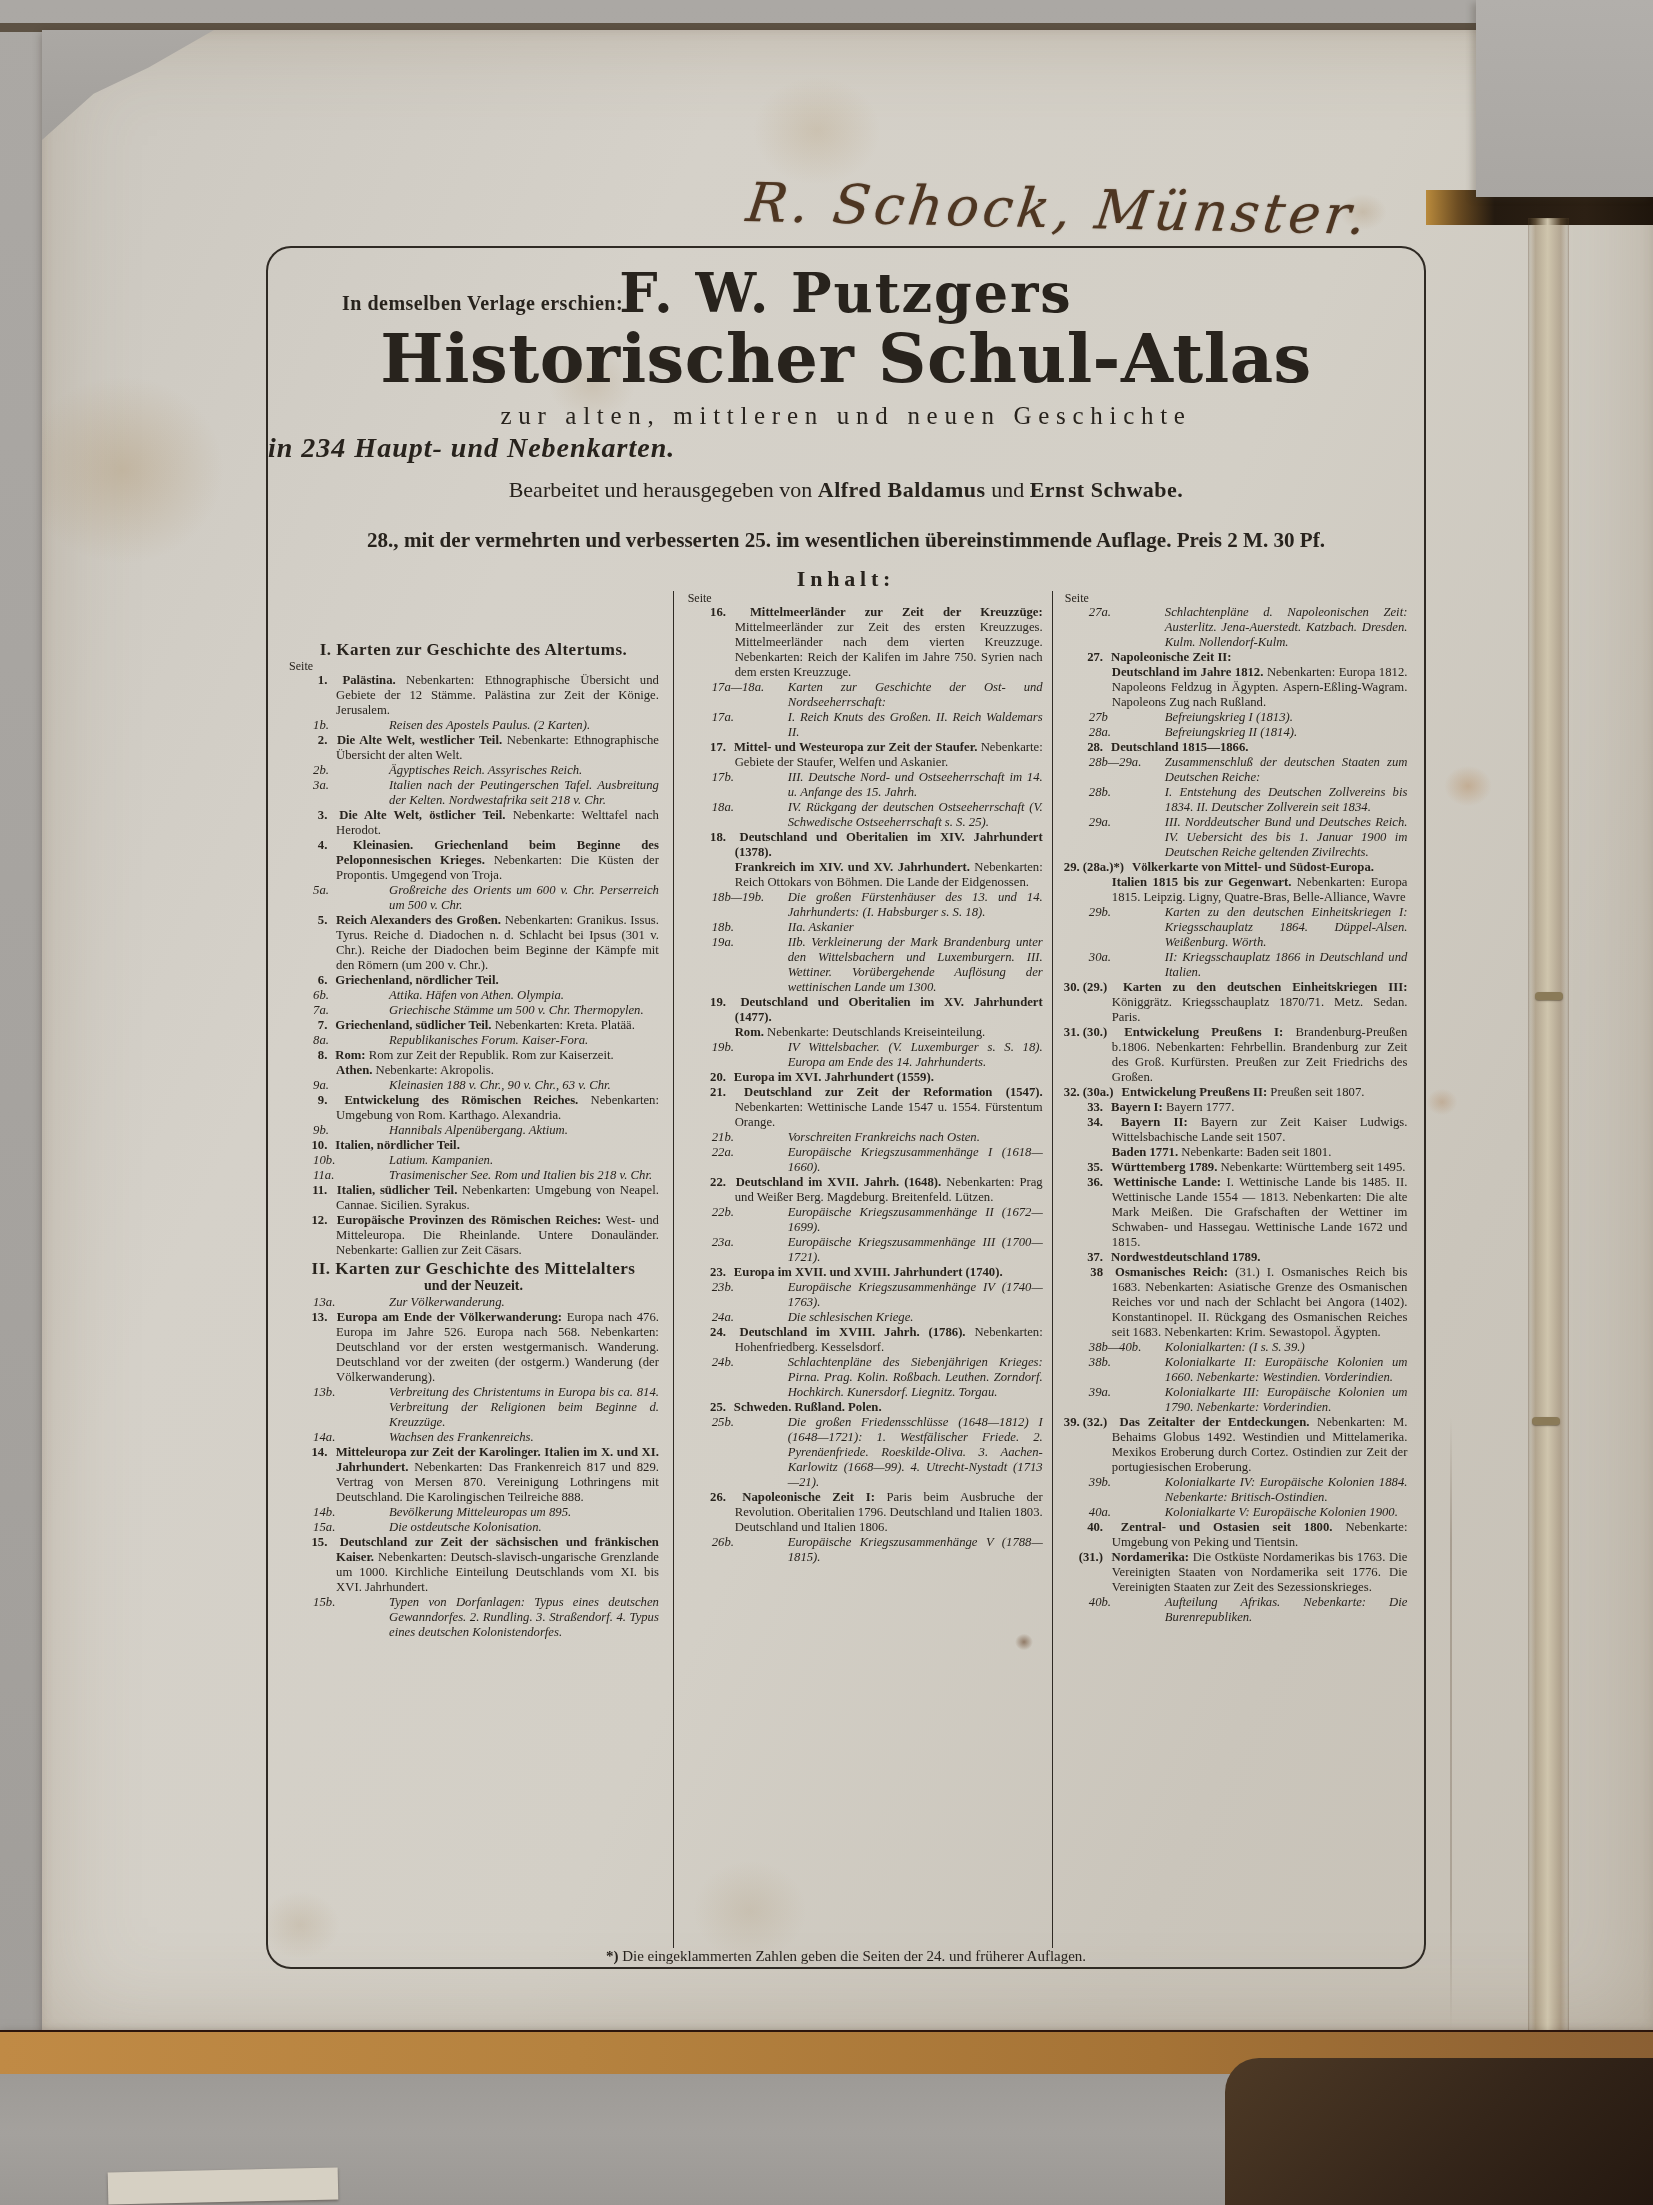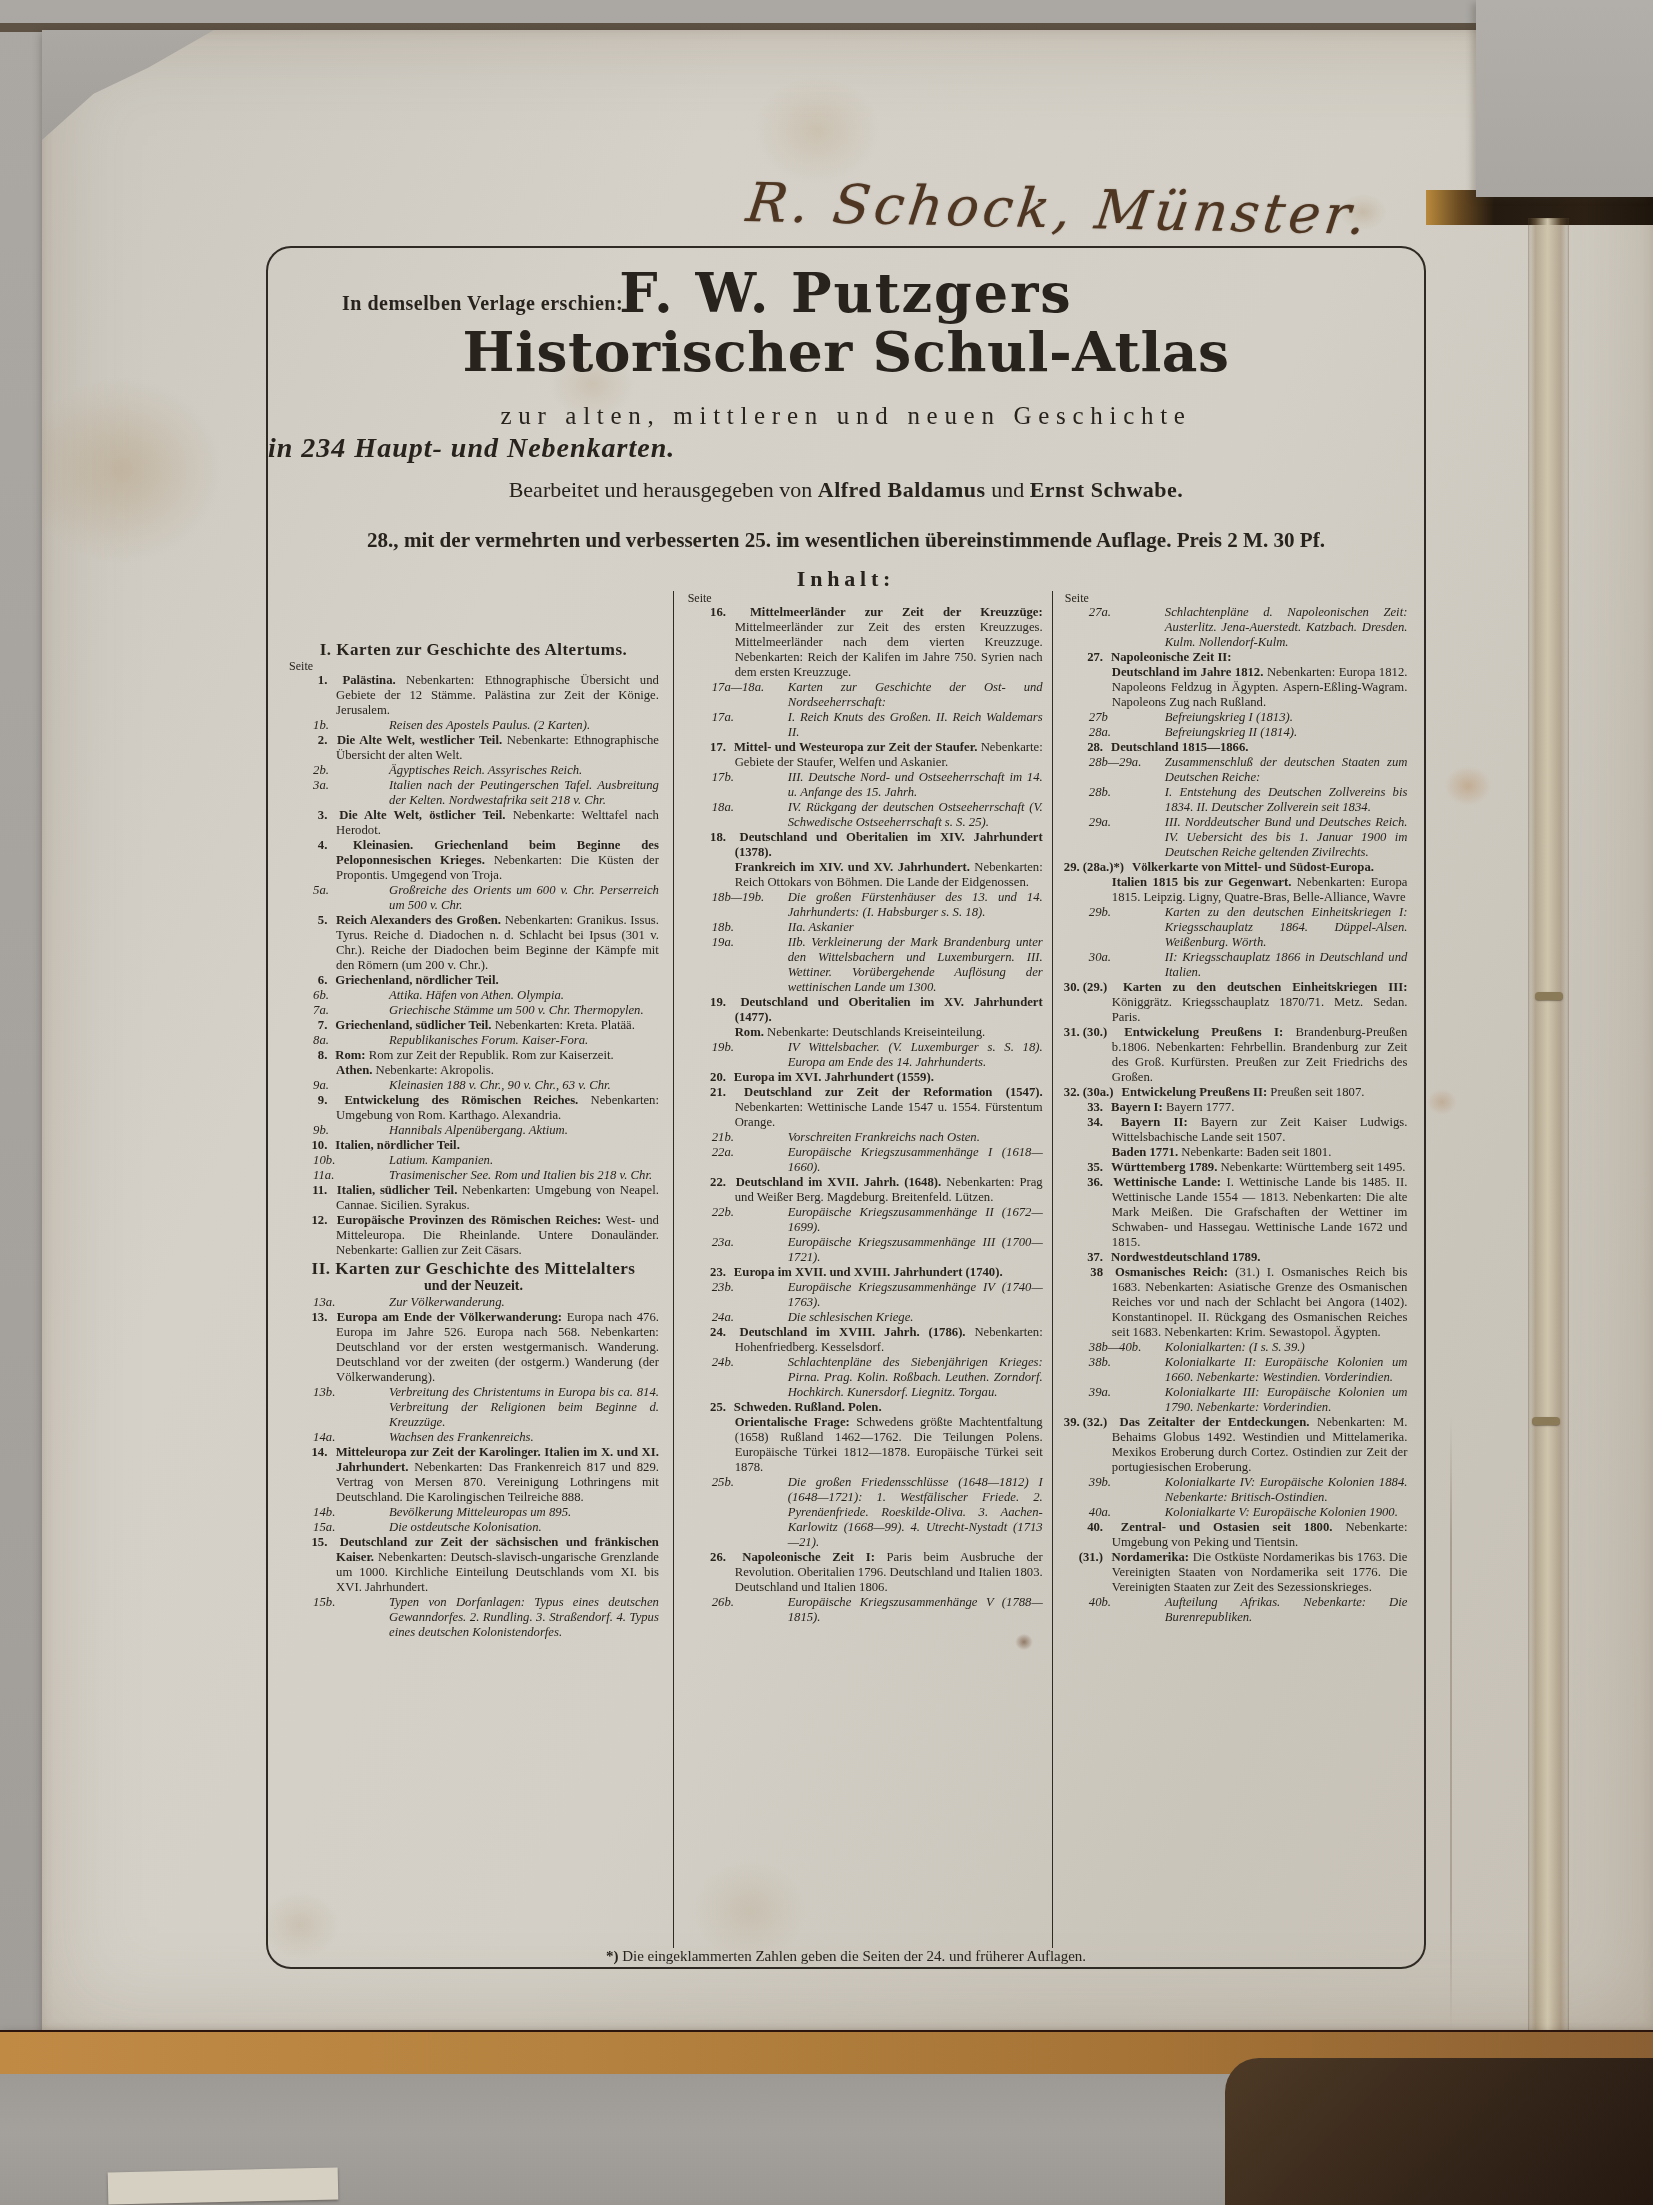--- a/index.html
+++ b/index.html
@@ -55,21 +55,21 @@
       letter-spacing:3.8px;transform:rotate(1.2deg) skewX(-6deg);
       text-shadow:0 0 1.4px rgba(78,54,34,.45);white-space:nowrap;}
 
   
   .frame{position:absolute;left:266px;top:246px;width:1160px;height:1723px;
          border:2.9px solid #2f2a24;border-radius:25px;box-sizing:border-box;color:#28231d;}
   .pub-note{position:absolute;left:37px;top:44px;font-size:20px;font-weight:bold;letter-spacing:0.5px;margin-left:37px;}
   .author{position:absolute;left:0;top:13.4px;width:100%;text-align:center;
           font-family:"DejaVu Serif",serif;font-weight:bold;font-size:54px;letter-spacing:1.9px;}
   .title{position:absolute;left:0;top:71px;width:100%;text-align:center;
-         font-family:"DejaVu Serif",serif;font-weight:bold;font-size:55px;letter-spacing:0.5px;
+         font-family:"DejaVu Serif",serif;font-weight:bold;font-size:67px;letter-spacing:0.5px;
          white-space:nowrap;}
   .subtitle{position:absolute;left:0;top:154px;width:100%;text-align:center;
          font-size:25px;letter-spacing:6.7px;white-space:nowrap;}
   .maps-line{position:absolute;left:0;top:184px;width:100%;text-align:left;
          font-weight:bold;font-style:italic;font-size:28px;letter-spacing:1px;}
   .editors{position:absolute;left:0;top:229px;width:100%;text-align:center;font-size:22px;}
   .editors b{letter-spacing:0.5px;}
   .edition{position:absolute;left:0;top:280px;width:100%;text-align:center;
          font-weight:bold;font-size:21.5px;white-space:nowrap;transform:scaleX(.98);}
   .inhalt{position:absolute;left:0;top:318px;width:100%;text-align:center;
@@ -186,21 +186,20 @@
           <div class="entry sub"><span class="num">22a. </span>Europäische Kriegszusammenhänge I (1618—1660).</div>
           <div class="entry main"><span class="num">22.</span> <span class="b">Deutschland im XVII. Jahrh. (1648).</span><span> Nebenkarten: Prag und Weißer Berg. Magdeburg. Breitenfeld. Lützen.</span></div>
           <div class="entry sub"><span class="num">22b. </span>Europäische Kriegszusammenhänge II (1672—1699).</div>
           <div class="entry sub"><span class="num">23a. </span>Europäische Kriegszusammenhänge III (1700—1721).</div>
           <div class="entry main"><span class="num">23.</span> <span class="b">Europa im XVII. und XVIII. Jahrhundert (1740).</span></div>
           <div class="entry sub"><span class="num">23b. </span>Europäische Kriegszusammenhänge IV (1740—1763).</div>
           <div class="entry sub"><span class="num">24a. </span>Die schlesischen Kriege.</div>
           <div class="entry main"><span class="num">24.</span> <span class="b">Deutschland im XVIII. Jahrh. (1786).</span><span> Nebenkarten: Hohenfriedberg. Kesselsdorf.</span></div>
           <div class="entry sub"><span class="num">24b. </span>Schlachtenpläne des Siebenjährigen Krieges: Pirna. Prag. Kolin. Roßbach. Leuthen. Zorndorf. Hochkirch. Kunersdorf. Liegnitz. Torgau.</div>
           <div class="entry main"><span class="num">25.</span> <span class="b">Schweden. Rußland. Polen.</span></div>
-          <div class="entry para"><span class="b">Orientalische Frage:</span><span> Schwedens größte Machtentfaltung (1658) Rußland 1462—1762. Die Teilungen Polens. Europäische Türkei 1812—1878. Europäische Türkei seit 1878.</span></div>
           <div class="entry sub"><span class="num">25b. </span>Die großen Friedensschlüsse (1648—1812) I (1648—1721): 1. Westfälischer Friede. 2. Pyrenäenfriede. Roeskilde-Oliva. 3. Aachen-Karlowitz (1668—99). 4. Utrecht-Nystadt (1713—21).</div>
           <div class="entry main"><span class="num">26.</span> <span class="b">Napoleonische Zeit I:</span><span> Paris beim Ausbruche der Revolution. Oberitalien 1796. Deutschland und Italien 1803. Deutschland und Italien 1806.</span></div>
           <div class="entry sub"><span class="num">26b. </span>Europäische Kriegszusammenhänge V (1788—1815).</div>
         </div>
       <div class="col col-3" id="col-2">
           <div class="seite">Seite</div>
           <div class="entry sub"><span class="num">27a. </span>Schlachtenpläne d. Napoleonischen Zeit: Austerlitz. Jena-Auerstedt. Katzbach. Dresden. Kulm. Nollendorf-Kulm.</div>
           <div class="entry main"><span class="num">27.</span> <span class="b">Napoleonische Zeit II:</span></div>
           <div class="entry para"><span class="b">Deutschland im Jahre 1812.</span><span> Nebenkarten: Europa 1812. Napoleons Feldzug in Ägypten. Aspern-Eßling-Wagram. Napoleons Zug nach Rußland.</span></div>
           <div class="entry sub"><span class="num">27b </span>Befreiungskrieg I (1813).</div>

